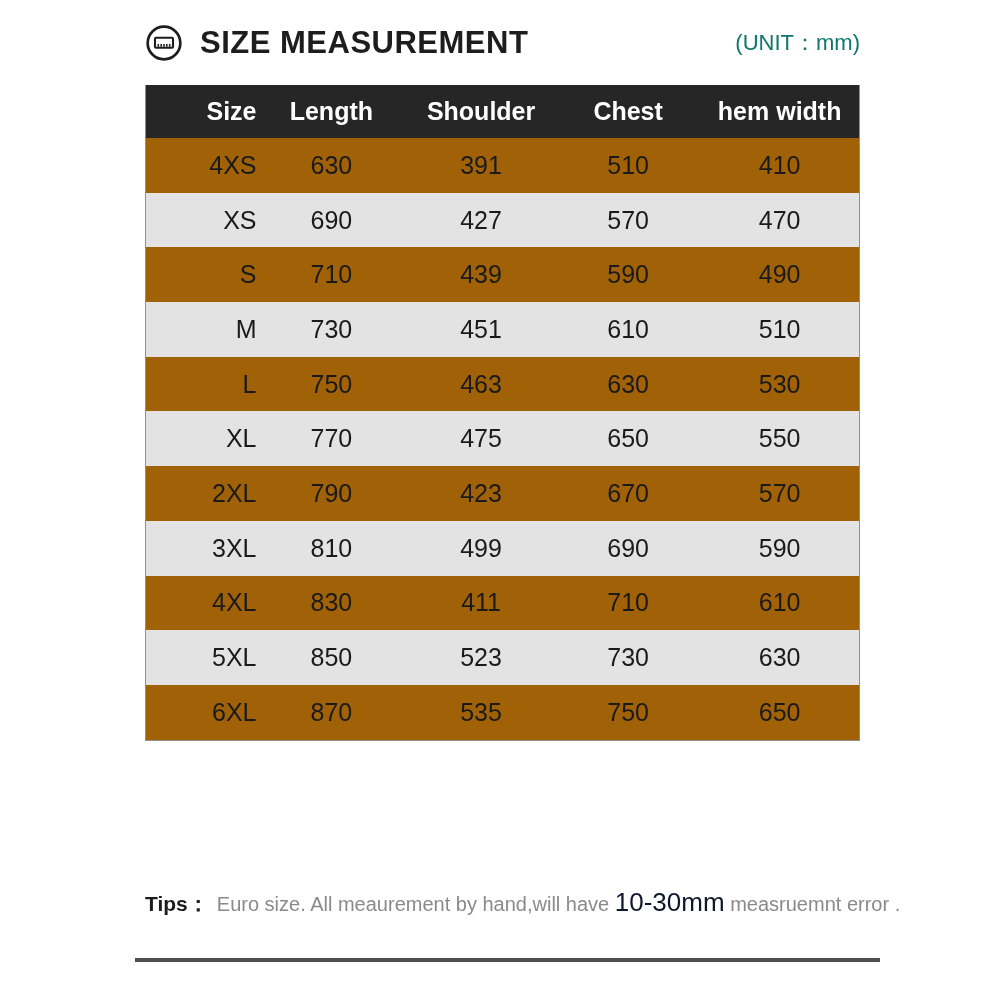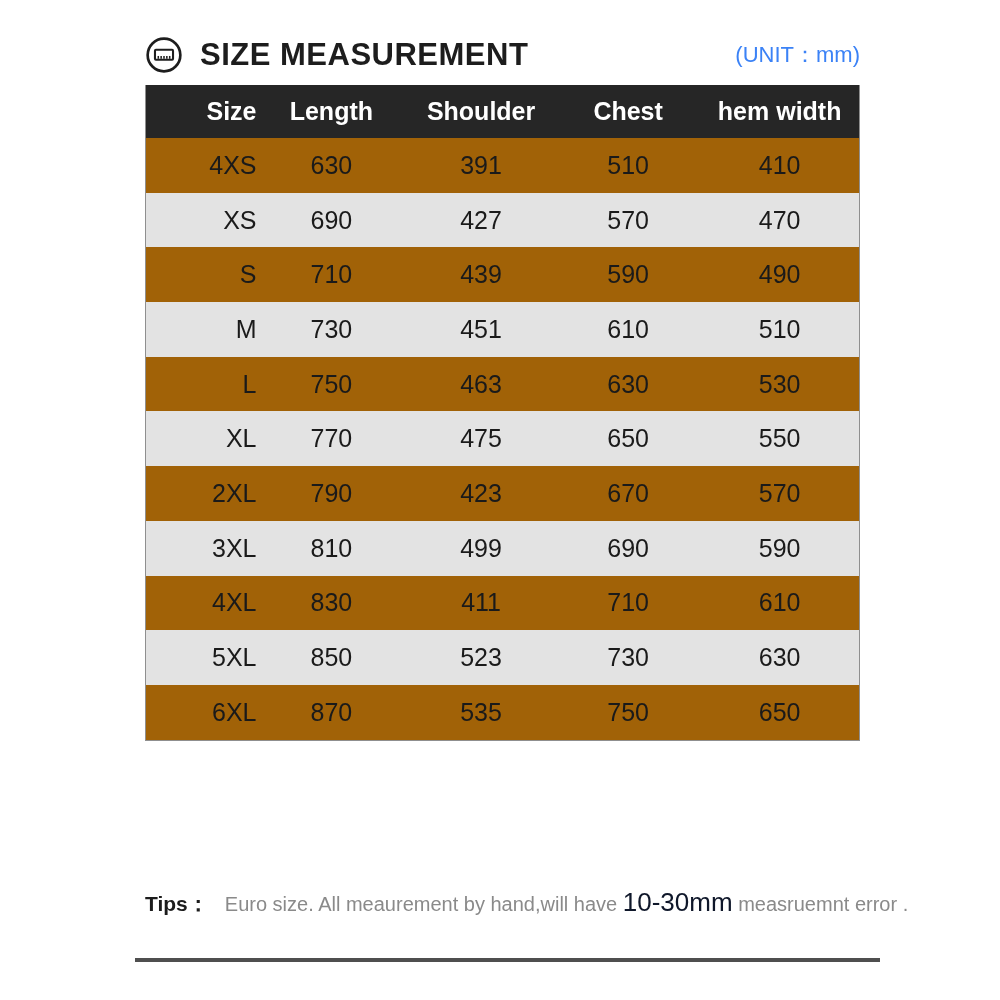--- a/index.html
+++ b/index.html
@@ -11,21 +11,21 @@
     width: 1000px;
     height: 1000px;
     background: #ffffff;
     overflow: hidden;
   }
 
   
   .title-bar {
     position: absolute;
     left: 145px;
-    top: 32px;
+    top: 20px;
     width: 715px;
     height: 46px;
     display: flex;
     align-items: center;
   }
   .icon-circle {
     width: 38px;
     height: 38px;
     flex: 0 0 38px;
     margin-right: 17px;
@@ -33,21 +33,21 @@
   .page-title {
     font-size: 31px;
     font-weight: 700;
     color: #1d1d1d;
     letter-spacing: 0.5px;
     white-space: nowrap;
   }
   .unit-label {
     margin-left: auto;
     font-size: 22px;
-    color: #3b82f6;
+    color: #0f766e;
     white-space: nowrap;
   }
 
   
   .table-wrap {
     position: absolute;
     left: 145px;
     top: 85px;
     width: 715px;
     border-left: 1.5px solid #8f8f8f;
@@ -100,21 +100,21 @@
     width: 740px;
     font-size: 20px;
     color: #8a8a8a;
     white-space: nowrap;
     line-height: 32px;
   }
   .tips .tips-label {
     color: #1c1c1c;
     font-weight: 700;
     font-size: 21px;
-    margin-right: 16px;
+    margin-right: 8px;
   }
   .tips .tips-highlight {
     color: #0f172a;
     font-size: 26px;
   }
 
   
   .double-rule {
     position: absolute;
     left: 135px;

